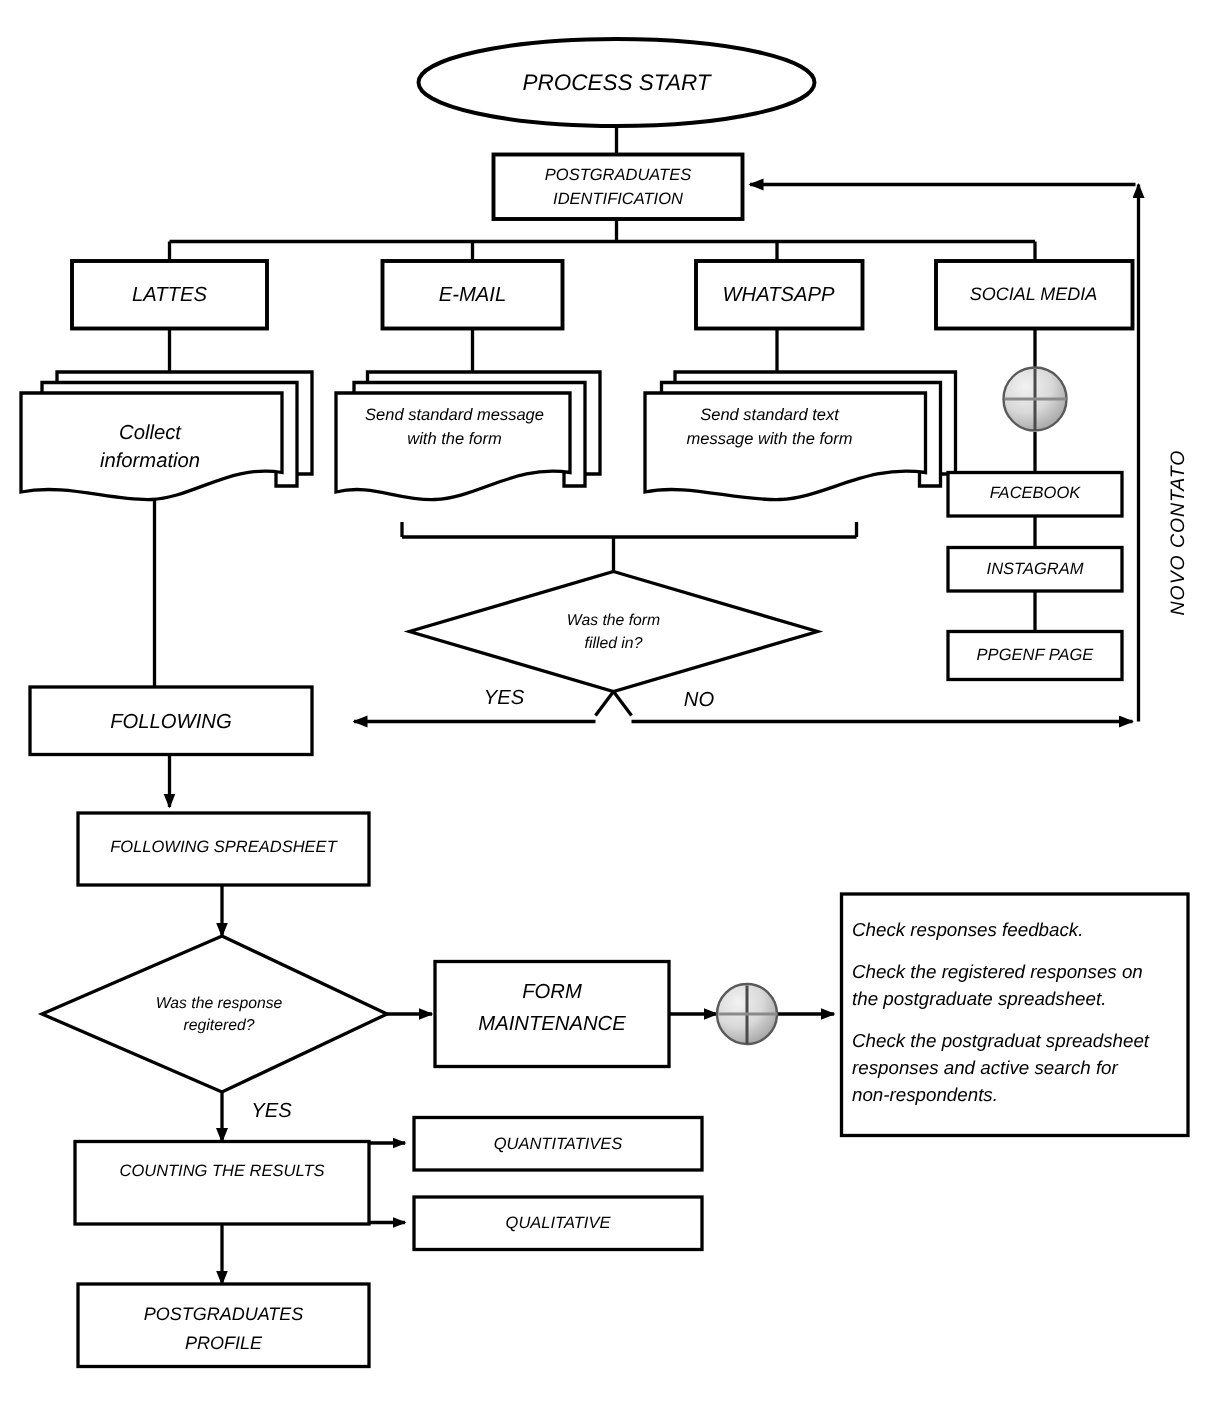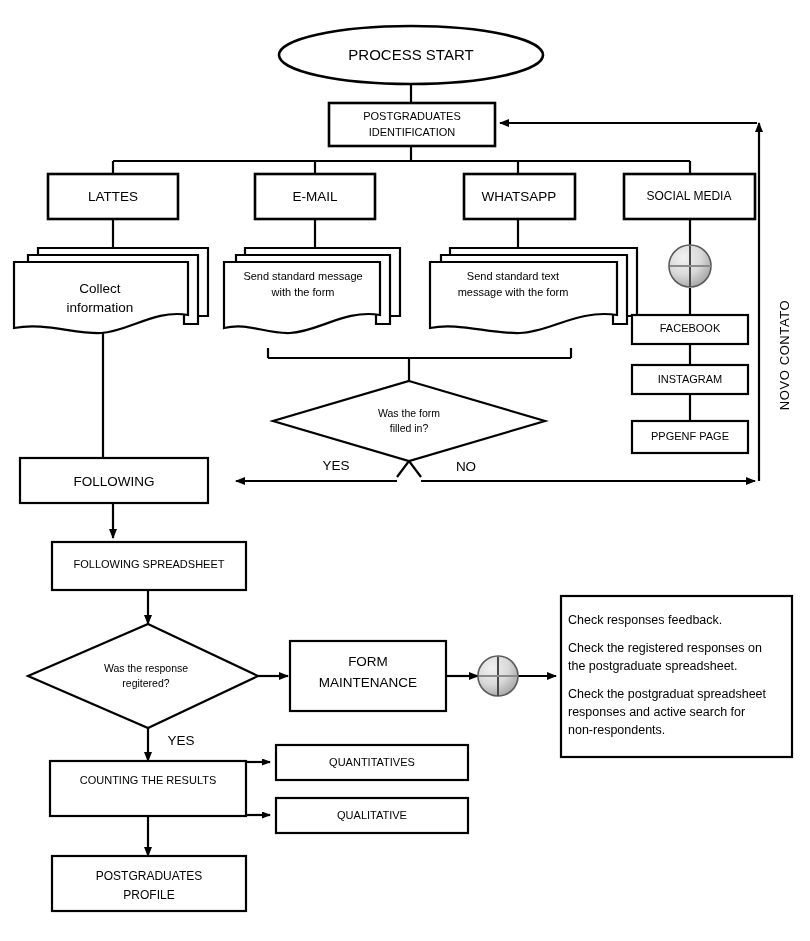--- a/index.html
+++ b/index.html
@@ -7,20 +7,21 @@
     padding: 0;
     background: #ffffff;
   }
   #page {
     position: relative;
     width: 810px;
     height: 941px;
     background: #ffffff;
     font-family: "Liberation Sans", sans-serif;
     overflow: hidden;
+    font-style: italic;
   }
   svg { display: block; }
   .node-text {
     font-family: "Liberation Sans", sans-serif;
     fill: #000000;
     text-anchor: middle;
     dominant-baseline: middle;
   }
   .t-13 { font-size: 13.5px; }
   .t-12 { font-size: 12px; }

